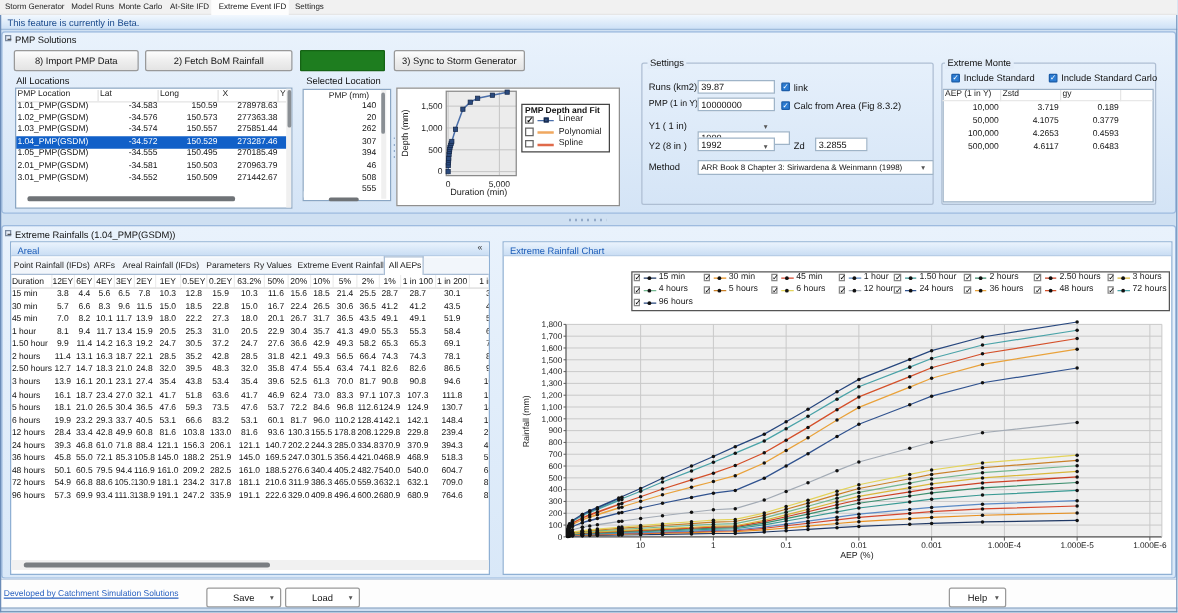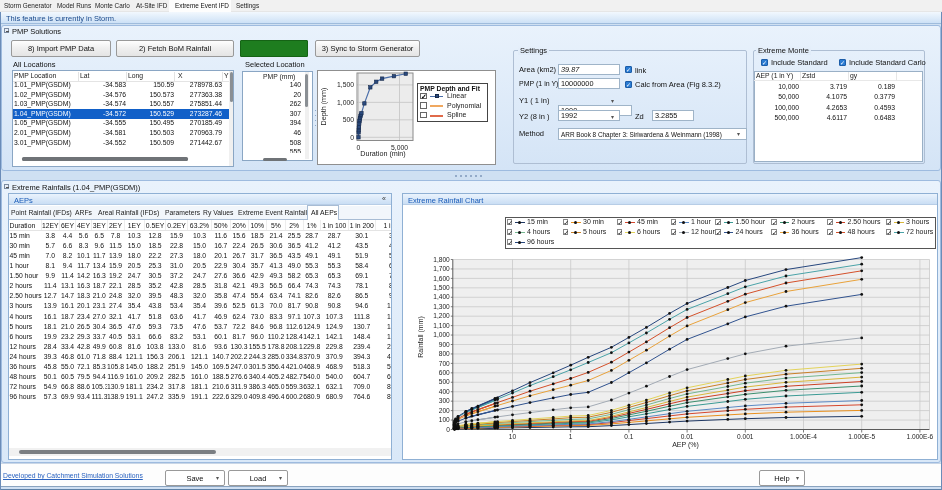--- a/index.html
+++ b/index.html
@@ -20,21 +20,21 @@
 <div class="abs" style="left:0;top:0;width:942px;height:12px;background:#f1f1f1;border-bottom:1px solid #e6e6e6;"></div>
 <div class="abs" style="left:169px;top:0px;width:62px;height:12px;background:#fdfdfd;"></div>
 <div class="abs" style="top:2px;left:4px;font-size:6.4px;color:#222;">Storm Generator</div>
 <div class="abs" style="top:2px;left:57px;font-size:6.4px;color:#222;">Model Runs</div>
 <div class="abs" style="top:2px;left:95px;font-size:6.4px;color:#222;">Monte Carlo</div>
 <div class="abs" style="top:2px;left:136px;font-size:6.4px;color:#222;">At-Site IFD</div>
 <div class="abs" style="top:2px;left:175px;font-size:6.4px;color:#111;">Extreme Event IFD</div>
 <div class="abs" style="top:2px;left:236px;font-size:6.4px;color:#222;">Settings</div>
 
 <div class="abs" style="left:0;top:12px;width:942px;height:12px;background:linear-gradient(#f2f8fe,#cde1f6);border-bottom:1px solid #9fbcdc;"></div>
-<div class="abs" style="left:6px;top:14px;font-size:7.5px;color:#1a4a8c;">This feature is currently in Storm.</div>
+<div class="abs" style="left:6px;top:14px;font-size:7.5px;color:#1a4a8c;">This feature is currently in Beta.</div>
 
 <div class="abs" style="left:1px;top:25px;width:940px;height:146px;border:1px solid #9ebbdf;border-radius:3px;background:linear-gradient(#e9f2fc,#d4e4f6);"></div>
 <div class="abs" style="left:4px;top:28px;width:5px;height:5px;border:1px solid #7a8aa0;background:#e8eef8;">
     <div style="position:absolute;left:0.5px;top:1.5px;width:3px;height:1px;background:#555;"></div>
   </div>
 <div class="abs" style="left:12px;top:27px;font-size:7.5px;color:#111;">PMP Solutions</div>
 <div class="btn" style="left:11px;top:40px;width:100px;height:17px;line-height:16px;">8) Import PMP Data</div>
 <div class="btn" style="left:116px;top:40px;width:118px;height:17px;line-height:16px;">2) Fetch BoM Rainfall</div>
 <div class="abs" style="left:240px;top:40px;width:68px;height:17px;background:#1e7d1f;border:1px solid #156315;border-radius:1px;"></div>
 <div class="btn" style="left:315px;top:40px;width:105px;height:17px;line-height:16px;">3) Sync to Storm Generator</div>
@@ -147,22 +147,22 @@
 <div class="abs" style="left:447px;top:92px;font-size:7px;color:#222;">Linear</div>
 <div class="abs" style="left:420px;top:102px;width:6.5px;height:6.5px;border:1px solid #666;background:#fff;"></div>
 <div class="abs" style="left:430px;top:105px;width:13px;height:2px;background:#f0a860;"></div>
 <div class="abs" style="left:447px;top:101.5px;font-size:7px;color:#222;">Polynomial</div>
 <div class="abs" style="left:420px;top:111.5px;width:6.5px;height:6.5px;border:1px solid #666;background:#fff;"></div>
 <div class="abs" style="left:430px;top:114.5px;width:13px;height:2px;background:#e06a4a;"></div>
 <div class="abs" style="left:447px;top:111px;font-size:7px;color:#222;">Spline</div>
 
 <div class="abs" style="left:513px;top:50px;width:234px;height:114px;border:1px solid #aebed3;border-radius:2px;"></div>
 <div class="abs" style="left:518px;top:46px;background:linear-gradient(#e6f0fb,#e0ebf8);padding:0 2px;font-size:7.5px;color:#111;">Settings</div>
-<div class="lbl" style="left:519px;top:65px;">Area (km2)</div>
-<div class="fld" style="left:558px;top:63.5px;width:62px;height:11px;line-height:10px;font-style:italic;">39.87</div>
+<div class="lbl" style="left:519px;top:65px;">Runs (km2)</div>
+<div class="fld" style="left:558px;top:63.5px;width:62px;height:11px;line-height:10px;">39.87</div>
 <div class="cb" style="left:625px;top:66px;">✓</div>
 <div class="lbl" style="left:635px;top:65.5px;">link</div>
 <div class="lbl" style="left:519px;top:80px;font-size:7px;">PMP (1 in Y)</div>
 <div class="fld" style="left:558px;top:78px;width:62px;height:11px;line-height:10px;">10000000</div>
 <div class="cb" style="left:625px;top:80.5px;">✓</div>
 <div class="lbl" style="left:635px;top:80px;">Calc from Area (Fig 8.3.2)</div>
 <div class="lbl" style="left:519px;top:96px;">Y1 ( 1 in)</div>
 <div class="fld" style="left:558px;top:94px;width:74px;height:11px;line-height:10px;margin-top:11px;">1000</div>
 <div class="chev" style="left:611px;top:96.5px;">▾</div>
 <div class="lbl" style="left:519px;top:112px;">Y2 (8 in )</div>
@@ -201,21 +201,21 @@
 <div class="abs" style="left:455px;top:175px;width:30px;height:2px;background:repeating-linear-gradient(90deg,#93aac8 0 1.5px,transparent 1.5px 5px);"></div>
 
 <div class="abs" style="left:1px;top:180px;width:940px;height:283px;border:1px solid #9ebbdf;border-radius:3px;background:linear-gradient(#e9f2fc,#d9e8f8);"></div>
 <div class="abs" style="left:4px;top:184px;width:5px;height:5px;border:1px solid #7a8aa0;background:#e8eef8;">
     <div style="position:absolute;left:0.5px;top:1.5px;width:3px;height:1px;background:#555;"></div>
   </div>
 <div class="abs" style="left:12px;top:182.5px;font-size:7.5px;color:#111;">Extreme Rainfalls (1.04_PMP(GSDM))</div>
 
 <div class="abs" style="left:8px;top:193px;width:384px;height:267px;border:1px solid #8fb0d4;background:#fff;"></div>
 <div class="abs" style="left:9px;top:194px;width:382px;height:10.5px;background:linear-gradient(#eaf3fd,#cadef4);border-bottom:1px solid #b7cde6;"></div>
-<div class="abs" style="left:14px;top:195.5px;font-size:7.5px;color:#1b5cb8;">AEPs</div>
+<div class="abs" style="left:14px;top:195.5px;font-size:7.5px;color:#1b5cb8;">Areal</div>
 <div class="abs" style="left:382px;top:195px;font-size:7px;color:#333;">«</div>
 
 <div class="abs" style="left:9px;top:206px;width:382px;height:13.5px;border-bottom:1px solid #a8bcd4;background:#f2f6fb;"></div>
 <div class="abs s7" style="left:11px;top:209px;color:#222;">Point Rainfall (IFDs)</div>
 <div class="abs s7" style="left:75px;top:209px;color:#222;">ARFs</div>
 <div class="abs s7" style="left:98px;top:209px;color:#222;">Areal Rainfall (IFDs)</div>
 <div class="abs s7" style="left:165px;top:209px;color:#222;">Parameters</div>
 <div class="abs s7" style="left:203px;top:209px;color:#222;">Ry Values</div>
 <div class="abs s7" style="left:238px;top:209px;color:#222;">Extreme Event Rainfall</div>
 <div class="abs" style="left:307px;top:205px;width:32px;height:14.5px;background:#fff;border:1px solid #a8bcd4;border-bottom:none;"></div>

